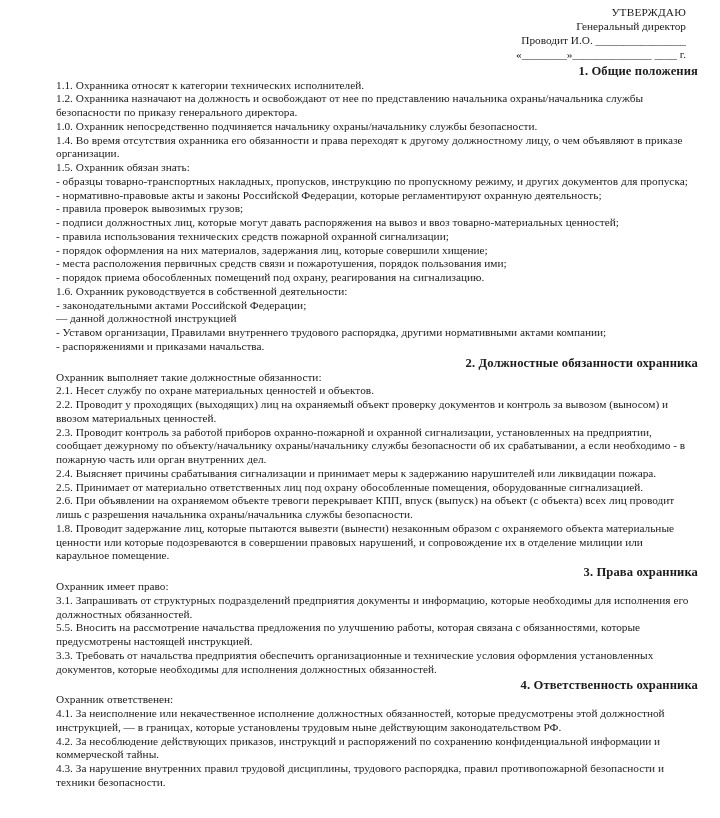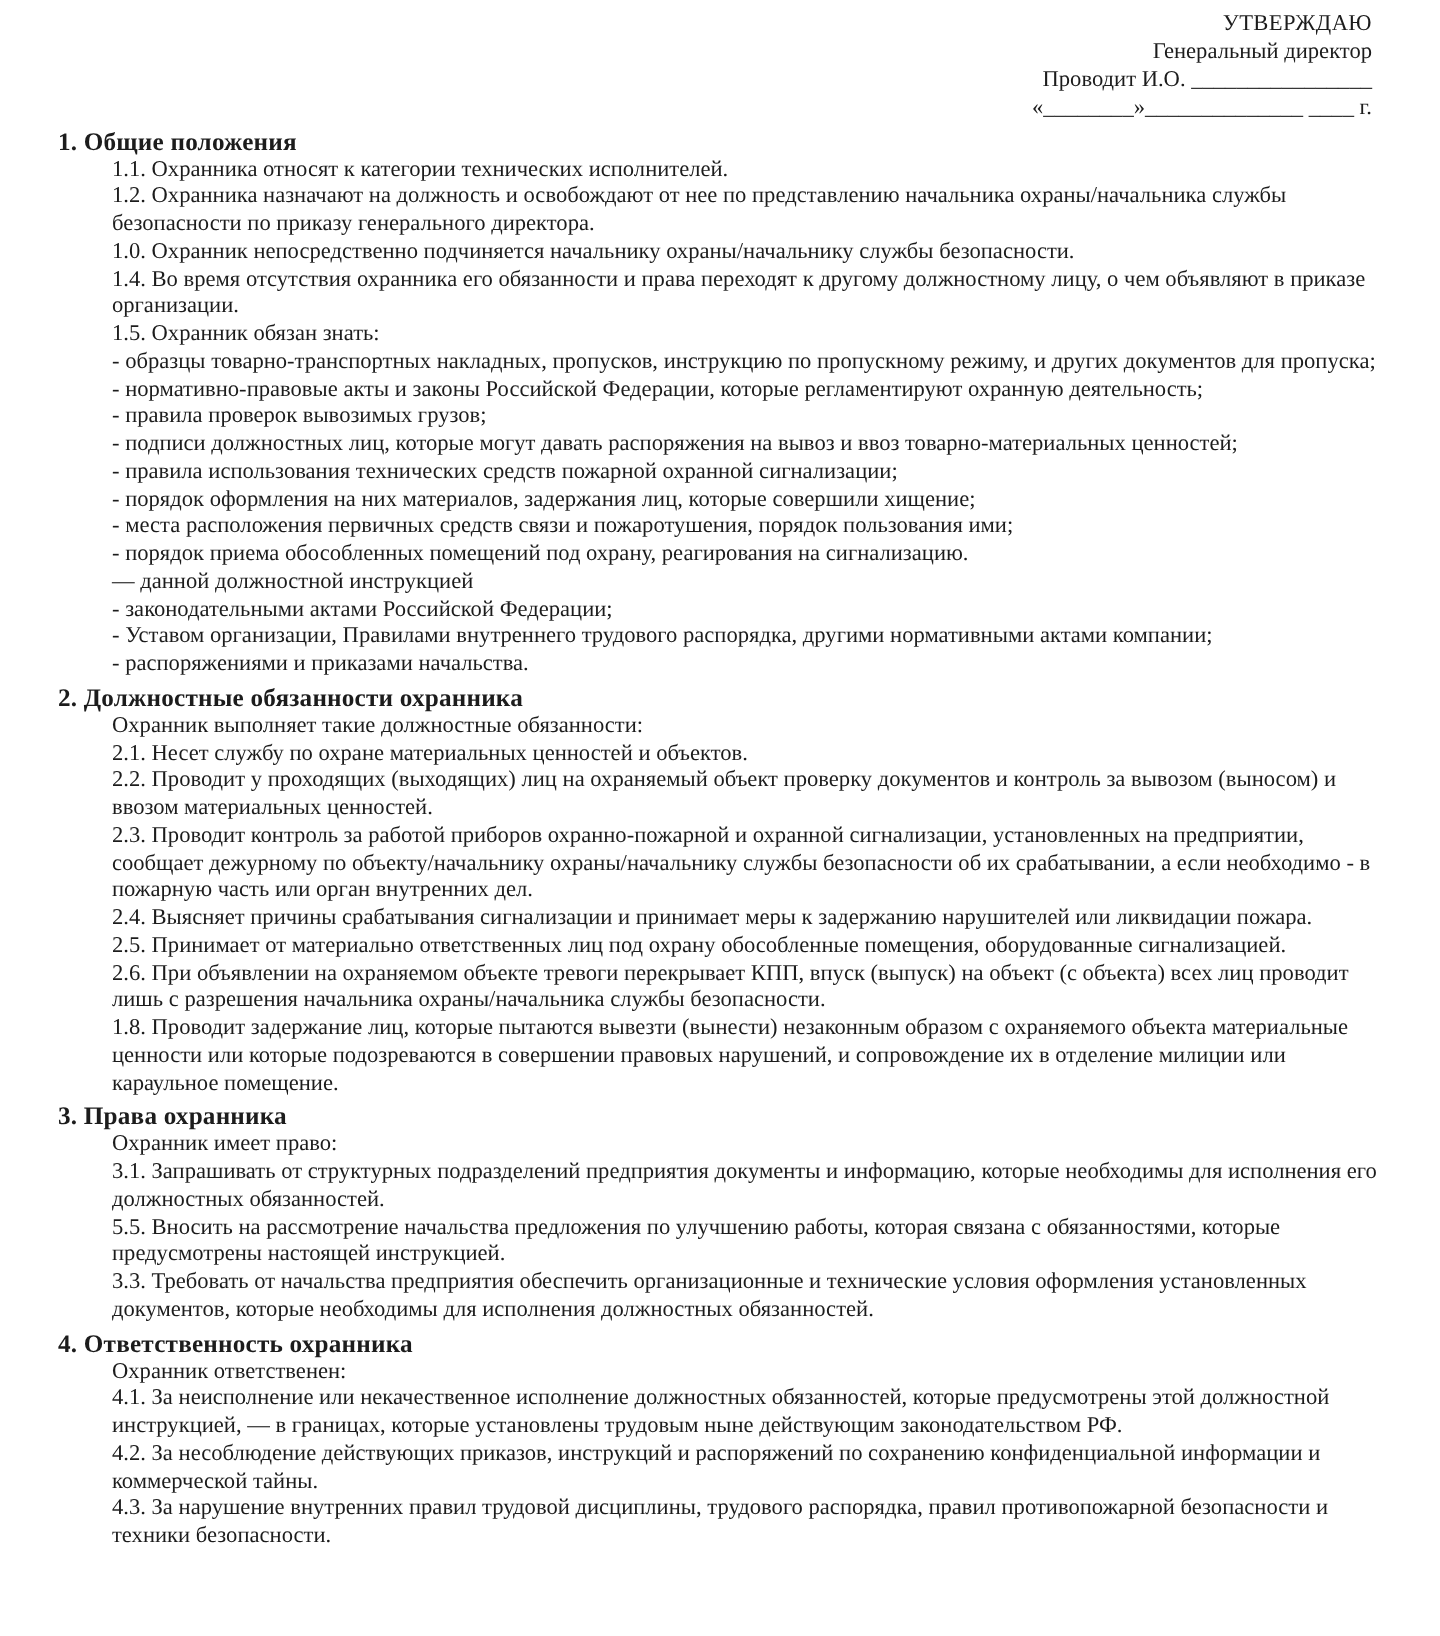--- a/index.html
+++ b/index.html
@@ -32,21 +32,21 @@
   }
   .approval-line {
     white-space: pre;
   }
   .approval-title {
     letter-spacing: 0.2px;
   }
 
   
   .section-heading {
-    text-align: left;
+    text-align: right;
     font-weight: bold;
     font-size: 12.6px;
     line-height: 16px;
     margin: 1px 0 0 0;
     letter-spacing: 0.1px;
   }
 
   
   .para {
     font-size: 11.3px;
@@ -80,22 +80,23 @@
     <p class="para">1.4. Во время отсутствия охранника его обязанности и права переходят к другому должностному лицу, о чем объявляют в приказе организации.</p>
     <p class="para">1.5. Охранник обязан знать:</p>
     <p class="para">- образцы товарно-транспортных накладных, пропусков, инструкцию по пропускному режиму, и других документов для пропуска;</p>
     <p class="para">- нормативно-правовые акты и законы Российской Федерации, которые регламентируют охранную деятельность;</p>
     <p class="para">- правила проверок вывозимых грузов;</p>
     <p class="para">- подписи должностных лиц, которые могут давать распоряжения на  вывоз и ввоз товарно-материальных ценностей;</p>
     <p class="para">- правила использования технических средств пожарной охранной сигнализации;</p>
     <p class="para">- порядок оформления на них материалов, задержания лиц, которые совершили хищение;</p>
     <p class="para">- места расположения первичных средств связи и пожаротушения, порядок пользования ими;</p>
     <p class="para">- порядок приема обособленных помещений под охрану, реагирования на  сигнализацию.</p>
+    <p class="para">1.6. Охранник руководствуется в собственной деятельности:</p>
+    <p class="para">- законодательными актами Российской Федерации;</p>
     <p class="para">— данной должностной инструкцией</p>
-    <p class="para">- законодательными актами Российской Федерации;</p>
     <p class="para">- Уставом организации, Правилами внутреннего трудового распорядка, другими нормативными актами компании;</p>
     <p class="para">- распоряжениями и приказами начальства.</p>
   </div>
 
   <div class="section-heading">2. Должностные обязанности охранника</div>
   <div class="body-block">
     <p class="para">Охранник выполняет такие должностные обязанности:</p>
     <p class="para">2.1. Несет службу по охране материальных ценностей и объектов.</p>
     <p class="para">2.2. Проводит у проходящих (выходящих) лиц на охраняемый объект проверку документов  и контроль за вывозом (выносом) и ввозом материальных ценностей.</p>
     <p class="para">2.3. Проводит контроль за работой приборов охранно-пожарной и охранной сигнализации, установленных на предприятии, сообщает дежурному по объекту/начальнику охраны/начальнику службы безопасности об их срабатывании, а если необходимо - в пожарную часть или орган внутренних дел.</p>

